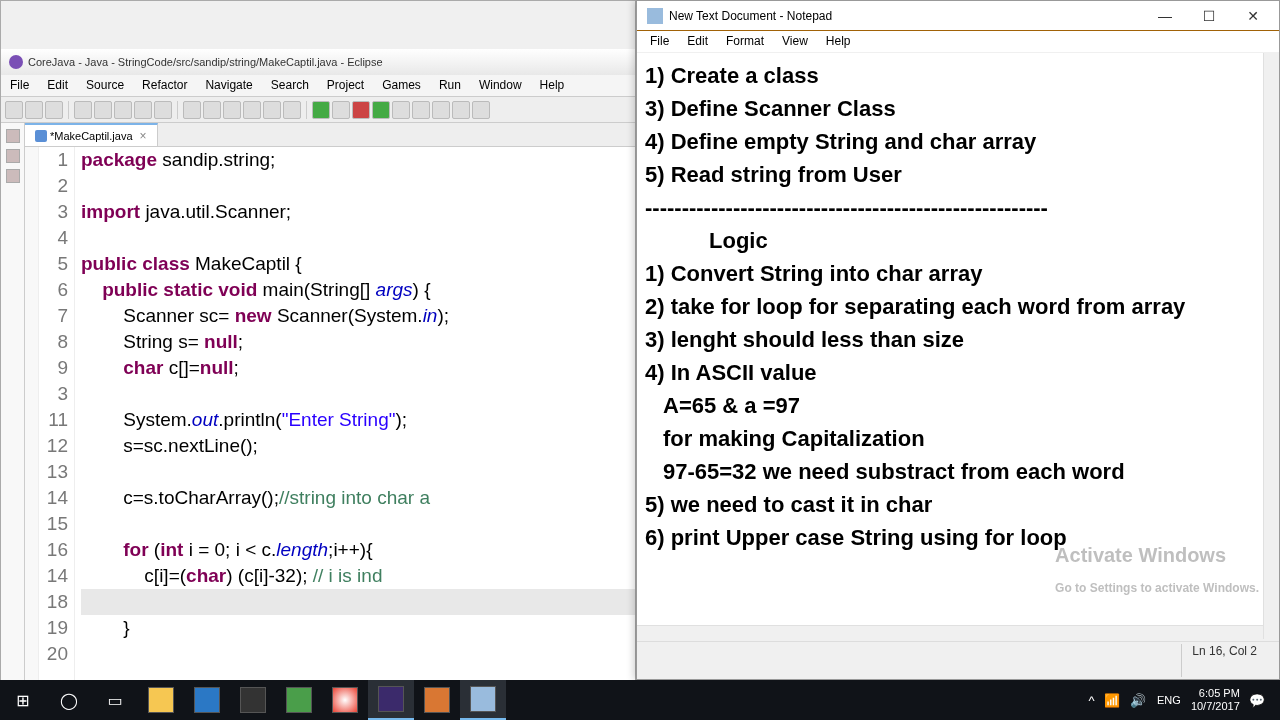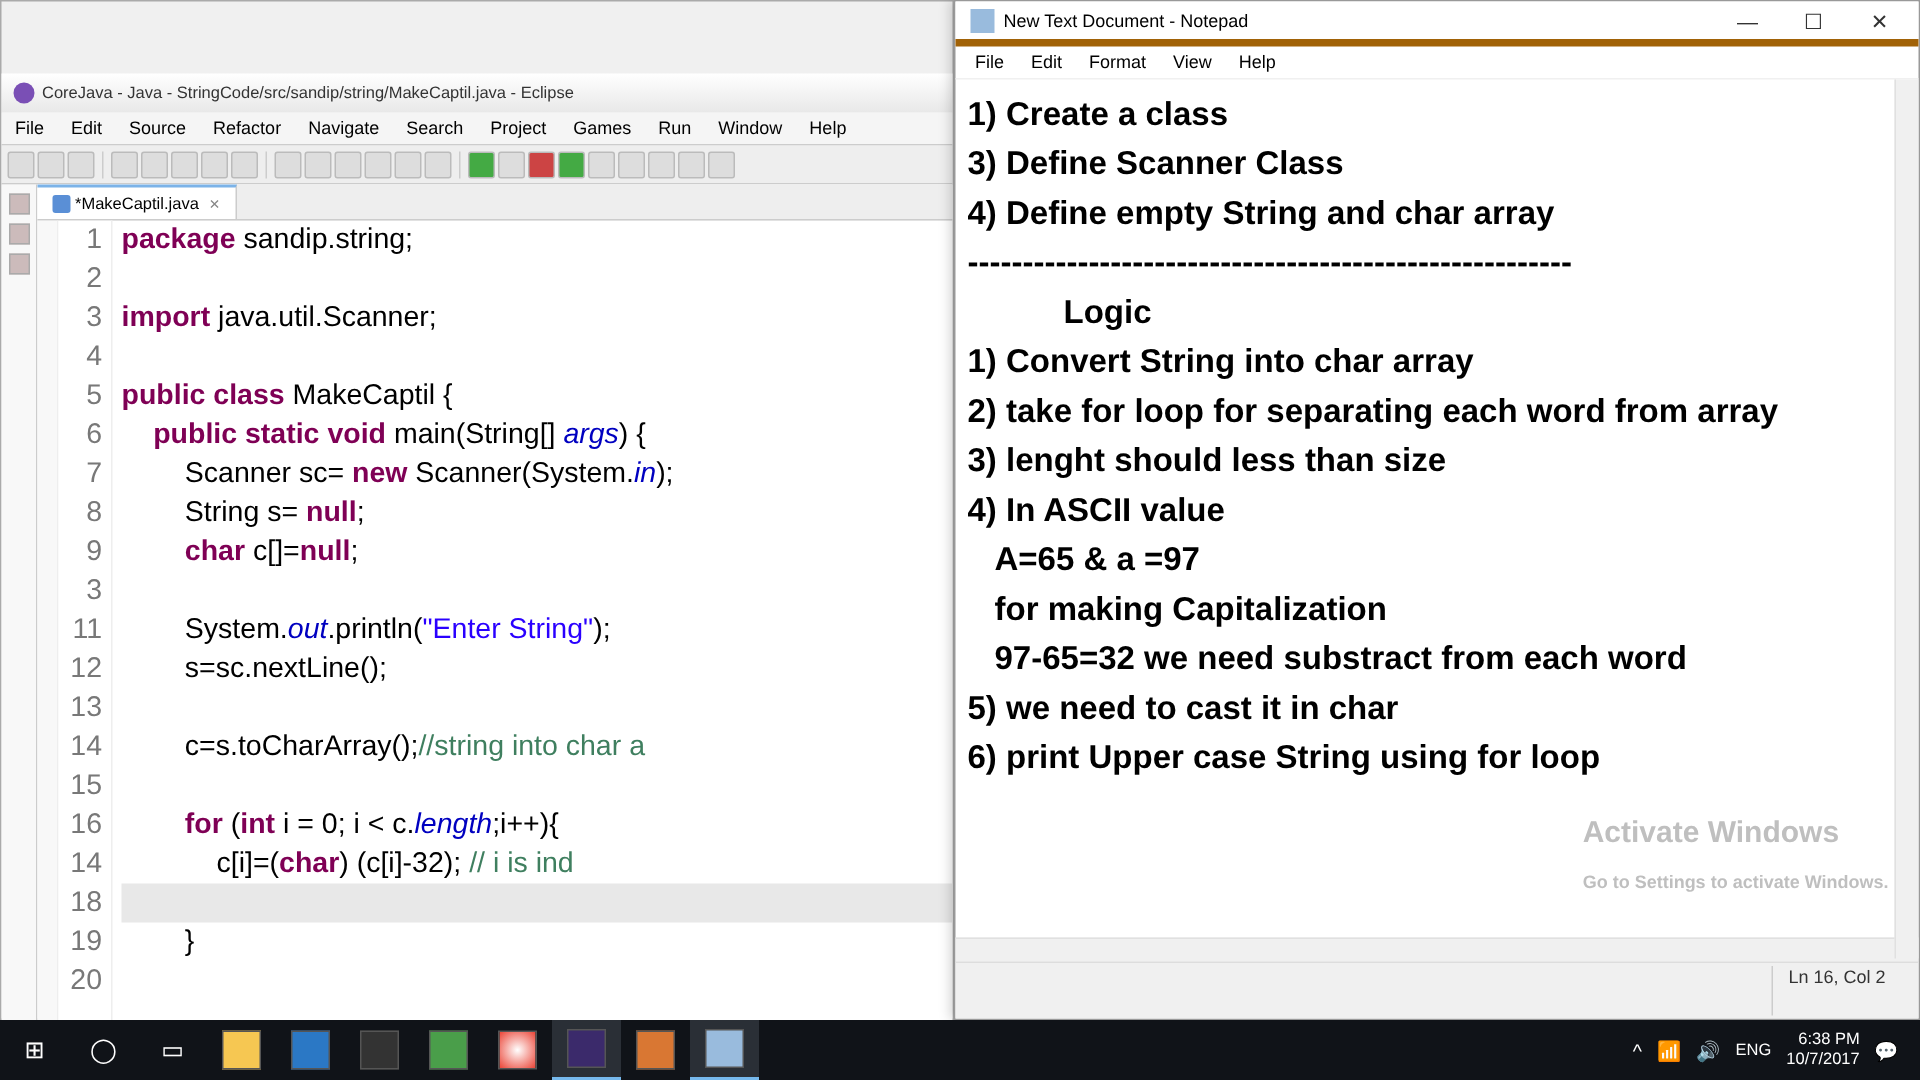--- a/index.html
+++ b/index.html
@@ -30,21 +30,21 @@
 .src { flex: 1; padding-left: 6px; white-space: pre; color: #000; }
 .kw { color: #7f0055; font-weight: bold; }
 .str { color: #2a00ff; }
 .cm { color: #3f7f5f; }
 .field { color: #0000c0; font-style: italic; }
 .hl { background: #e8e8e8; }
 .escroll { height: 16px; background: #f0f0f0; border-top: 1px solid #ccc; }
 
 
 .notepad { position: absolute; left: 636px; top: 0; width: 644px; height: 680px; background: #fff; border: 1px solid #999; box-shadow: -2px 0 8px rgba(0,0,0,0.2); display: flex; flex-direction: column; }
-.np-title { height: 30px; background: #fff; display: flex; align-items: center; padding: 0 4px; border-bottom: 5px solid #a16207; }
+.np-title { height: 30px; background: #fff; display: flex; align-items: center; padding: 0 4px; border-bottom: 1px solid #a16207; }
 .np-icon { width: 16px; height: 16px; background: #9bd; margin: 0 6px; }
 .np-ttxt { flex: 1; font-size: 12px; color: #000; }
 .np-btns { display: flex; }
 .np-btn { width: 44px; height: 28px; display: flex; align-items: center; justify-content: center; font-size: 14px; color: #333; }
 .np-btn.close { color: #333; }
 .np-menu { height: 22px; display: flex; font-size: 12px; padding: 0 4px; border-bottom: 1px solid #f0f0f0; }
 .np-menu span { padding: 3px 9px; }
 .np-body { flex: 1; padding: 6px 8px 0 8px; font-family: "Segoe UI", Arial; font-size: 22px; line-height: 33px; font-weight: 600; color: #000; position: relative; overflow: hidden; }
 .np-body div { white-space: nowrap; }
 .np-body .logic { padding-left: 64px; }
@@ -176,20 +176,21 @@
       <span>File</span>
       <span>Edit</span>
       <span>Format</span>
       <span>View</span>
       <span>Help</span>
     </div>
   <div class="np-body" id="np-body">
     <div>1) Create a class</div>
       <div>3) Define Scanner Class</div>
       <div>4) Define empty String and char array</div>
+      <div>5) Read string from User</div>
       <div>-------------------------------------------------------</div>
       <div class="logic">Logic</div>
       <div>1) Convert String into char array</div>
       <div>2) take for loop for separating each word from array</div>
       <div>3) lenght should less than size</div>
       <div>4) In ASCII value</div>
       <div class="sub">A=65 &amp; a =97</div>
       <div class="sub">for making Capitalization</div>
       <div class="sub">97-65=32 we need substract from each word</div>
       <div>5) we need to cast it in char</div>
@@ -236,18 +237,18 @@
         <div class="tsq" style="background:#9bd"></div>
       </div>
   </div>
   <div class="tspacer"></div>
   <div class="tray">
     <span class="ico">^</span>
     <span class="ico">📶</span>
     <span class="ico">🔊</span>
     <span>ENG</span>
     <div class="time">
-      <div>6:38 PM</div>
+      <div>6:05 PM</div>
       <div>10/7/2017</div>
     </div>
     <span class="ico">💬</span>
   </div>
 </div>
 
 </body></html>

